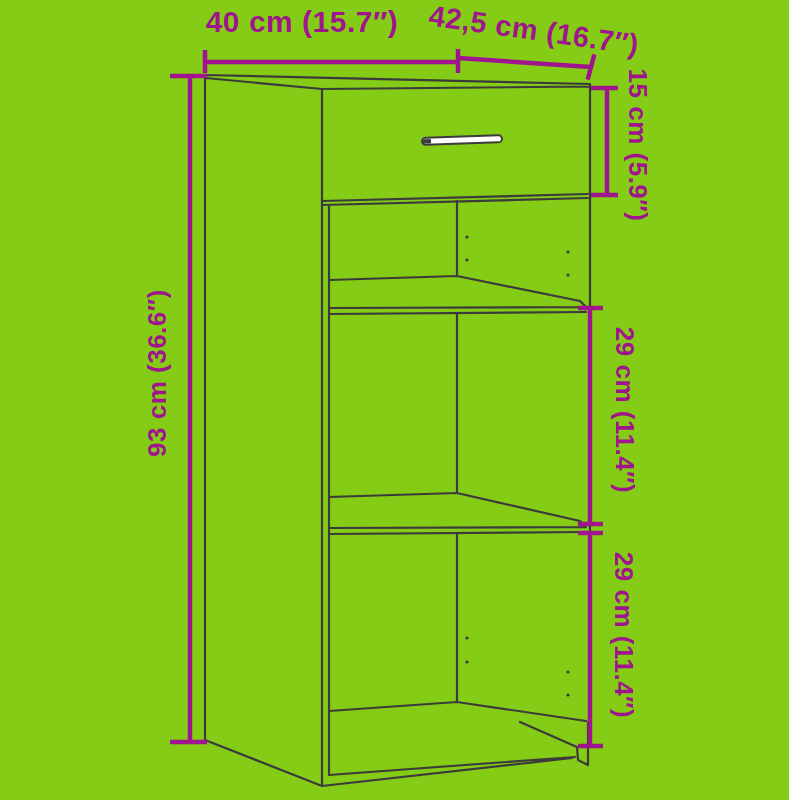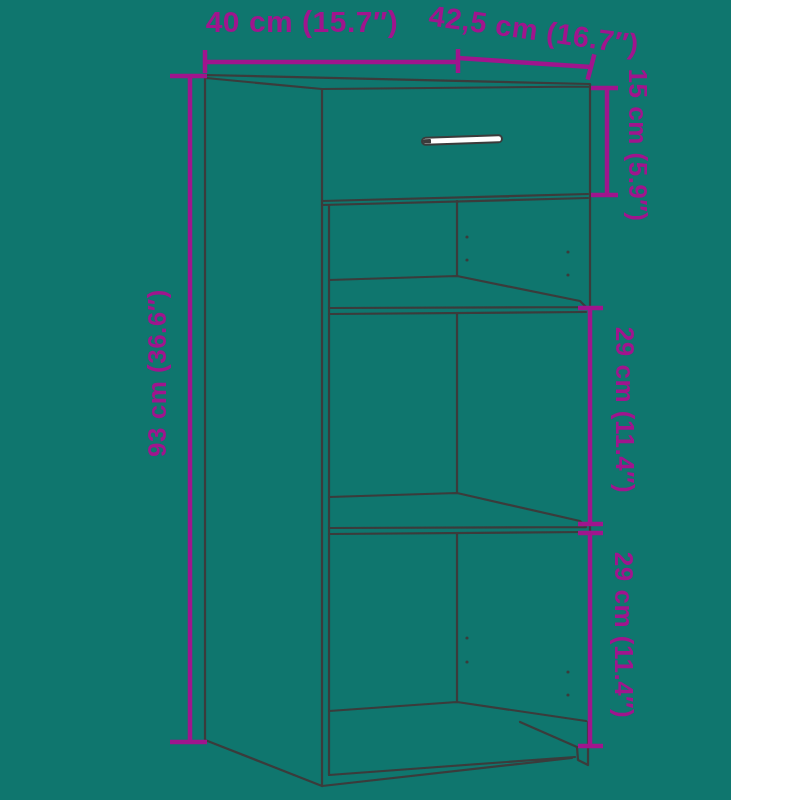--- a/index.html
+++ b/index.html
@@ -3,22 +3,22 @@
 <meta charset="utf-8">
 <style>
   html, body { margin: 0; padding: 0; }
   body {
     width: 800px; height: 800px;
     background: #ffffff;
     font-family: "Liberation Sans", sans-serif;
   }
   .canvas {
     position: relative;
-    width: 731px; height: 800px;
-    background: #0f766e;
+    width: 789px; height: 800px;
+    background: #84cc16;
     overflow: hidden;
   }
   svg { display: block; }
   .dim-label {
     font-family: "Liberation Sans", sans-serif;
     font-weight: 700;
     letter-spacing: 0.5px;
   }
   .lbl-26 { font-size: 26px; }
   .lbl-29 { font-size: 29px; }

